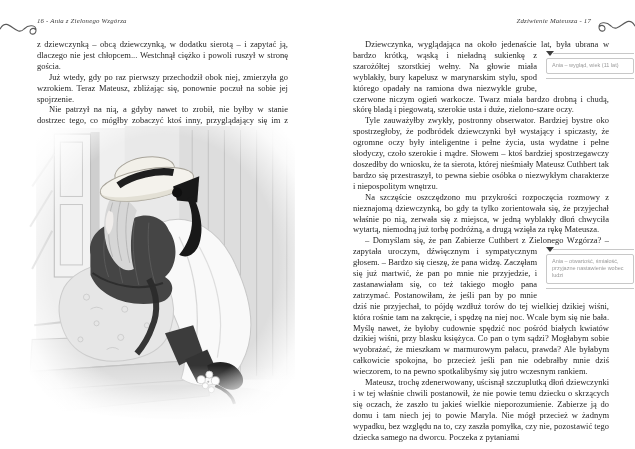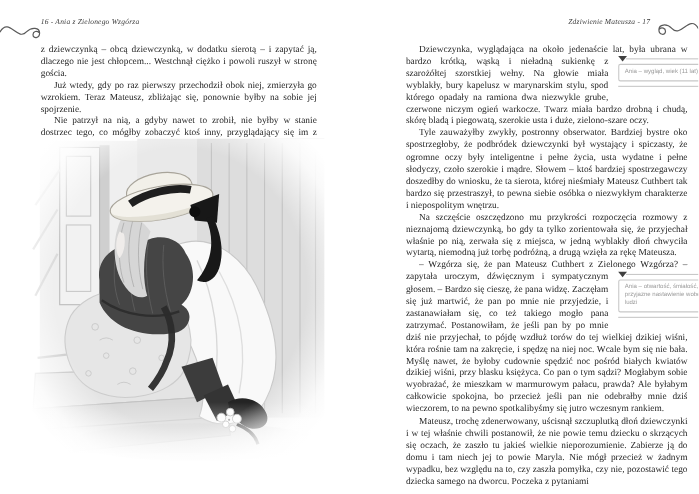--- a/index.html
+++ b/index.html
@@ -23,21 +23,21 @@
   }
   #header-left  { left:37px; }
   #header-right { right:44px; }
 
   
   .body-text {
     position:absolute; top:39px; text-align:justify;
     font-size:8.5px; line-height:10.9px; hyphens:none;
   }
   #body-left  { left:37px;  width:251px; }
-  #body-right { left:36px;  width:256px;margin-left:16px; }
+  #body-right { left:36px;  width:256px; }
   .body-text p { margin:0; text-indent:12px; }
   .body-text p.no-indent { text-indent:0; }
 
   
   #illustration-wrap { position:absolute; left:28px; top:126px; width:272px; height:302px; }
 
   
   .note-callout {
     float:right; width:88px; margin:1px -25px 4px 9px;
     font-family:"Liberation Sans", sans-serif; font-style:normal;
@@ -67,21 +67,21 @@
 
   <div class="page" id="page-left">
     <svg class="flourish" id="flourish-left" width="42" height="28" viewBox="0 0 42 28">
       <path d="M0 18 C8 4, 16 27, 24 18 C29 13, 36 14, 36 19 C36 24, 30 24.5, 30 20.5 C30 17.5, 33.5 16.5, 35.5 18.5" fill="none" stroke="#5a5a5a" stroke-width="1.1" stroke-linecap="round"></path>
     </svg>
 
     <div class="running-header" id="header-left">16 - Ania z Zielonego Wzgórza</div>
 
     <div class="body-text" id="body-left">
       <p class="no-indent">z dziewczynką – obcą dziewczynką, w dodatku sierotą – i zapytać ją, dlaczego nie jest chłopcem... Westchnął ciężko i powoli ruszył w stronę gościa.</p>
-      <p>Już wtedy, gdy po raz pierwszy przechodził obok niej, zmierzyła go wzrokiem. Teraz Mateusz, zbliżając się, ponownie byłby na sobie jej spojrzenie.</p>
+      <p>Już wtedy, gdy po raz pierwszy przechodził obok niej, zmierzyła go wzrokiem. Teraz Mateusz, zbliżając się, ponownie poczuł na sobie jej spojrzenie.</p>
       <p>Nie patrzył na nią, a gdyby nawet to zrobił, nie byłby w stanie dostrzec tego, co mógłby zobaczyć ktoś inny, przyglądający się im z boku.</p>
     </div>
 
     <div id="illustration-wrap">
       <svg width="272" height="302" viewBox="0 0 270 300">
         <defs>
           <radialGradient id="vig" cx="50%" cy="45%" r="62%">
             <stop offset="68%" stop-color="#ffffff" stop-opacity="0"></stop>
             <stop offset="90%" stop-color="#ffffff" stop-opacity="0.85"></stop>
             <stop offset="100%" stop-color="#ffffff" stop-opacity="1"></stop>
@@ -217,21 +217,21 @@
           <span class="note-box">Ania – wygląd, wiek (11 lat)</span>
           <span class="note-rule-bottom"></span>
         </span>
         <span>w bardzo krótką, wąską i nieładną sukienkę z szarożółtej szorstkiej wełny. Na głowie miała wyblakły, bury kapelusz w marynarskim stylu, spod którego opadały na ramiona dwa niezwykle grube, czerwone niczym ogień warkocze. Twarz miała bardzo drobną i chudą, skórę bladą i piegowatą, szerokie usta i duże, zielono-szare oczy.</span>
       </p>
 
       <p>Tyle zauważyłby zwykły, postronny obserwator. Bardziej bystre oko spostrzegłoby, że podbródek dziewczynki był wystający i spiczasty, że ogromne oczy były inteligentne i pełne życia, usta wydatne i pełne słodyczy, czoło szerokie i mądre. Słowem – ktoś bardziej spostrzegawczy doszedłby do wniosku, że ta sierota, której nieśmiały Mateusz Cuthbert tak bardzo się przestraszył, to pewna siebie osóbka o niezwykłym charakterze i niepospolitym wnętrzu.</p>
       <p>Na szczęście oszczędzono mu przykrości rozpoczęcia rozmowy z nieznajomą dziewczynką, bo gdy ta tylko zorientowała się, że przyjechał właśnie po nią, zerwała się z miejsca, w jedną wyblakły dłoń chwyciła wytartą, niemodną już torbę podróżną, a drugą wzięła za rękę Mateusza.</p>
 
       <p>
-        <span>– Wzgórza się, że pan Mateusz Cuthbert z Zielonego Wzgórza? –</span>
+        <span>– Domyślam się, że pan Zabierze Cuthbert z Zielonego Wzgórza? –</span>
         <span class="note-callout tall">
           <span class="note-rule-top">
               <span class="note-tri"></span>
               <span class="line"></span>
             </span>
           <span class="note-box">Ania – otwartość, śmiałość, przyjazne nastawienie wobec ludzi</span>
           <span class="note-rule-bottom"></span>
         </span>
         <span>zapytała uroczym, dźwięcznym i sympatycznym głosem. – Bardzo się cieszę, że pana widzę. Zaczęłam się już martwić, że pan po mnie nie przyjedzie, i zastanawiałam się, co też takiego mogło pana zatrzymać. Postanowiłam, że jeśli pan by po mnie dziś nie przyjechał, to pójdę wzdłuż torów do tej wielkiej dzikiej wiśni, która rośnie tam na zakręcie, i spędzę na niej noc. Wcale bym się nie bała. Myślę nawet, że byłoby cudownie spędzić noc pośród białych kwiatów dzikiej wiśni, przy blasku księżyca. Co pan o tym sądzi? Mogłabym sobie wyobrażać, że mieszkam w marmurowym pałacu, prawda? Ale byłabym całkowicie spokojna, bo przecież jeśli pan nie odebrałby mnie dziś wieczorem, to na pewno spotkalibyśmy się jutro wczesnym rankiem.</span>
       </p>

